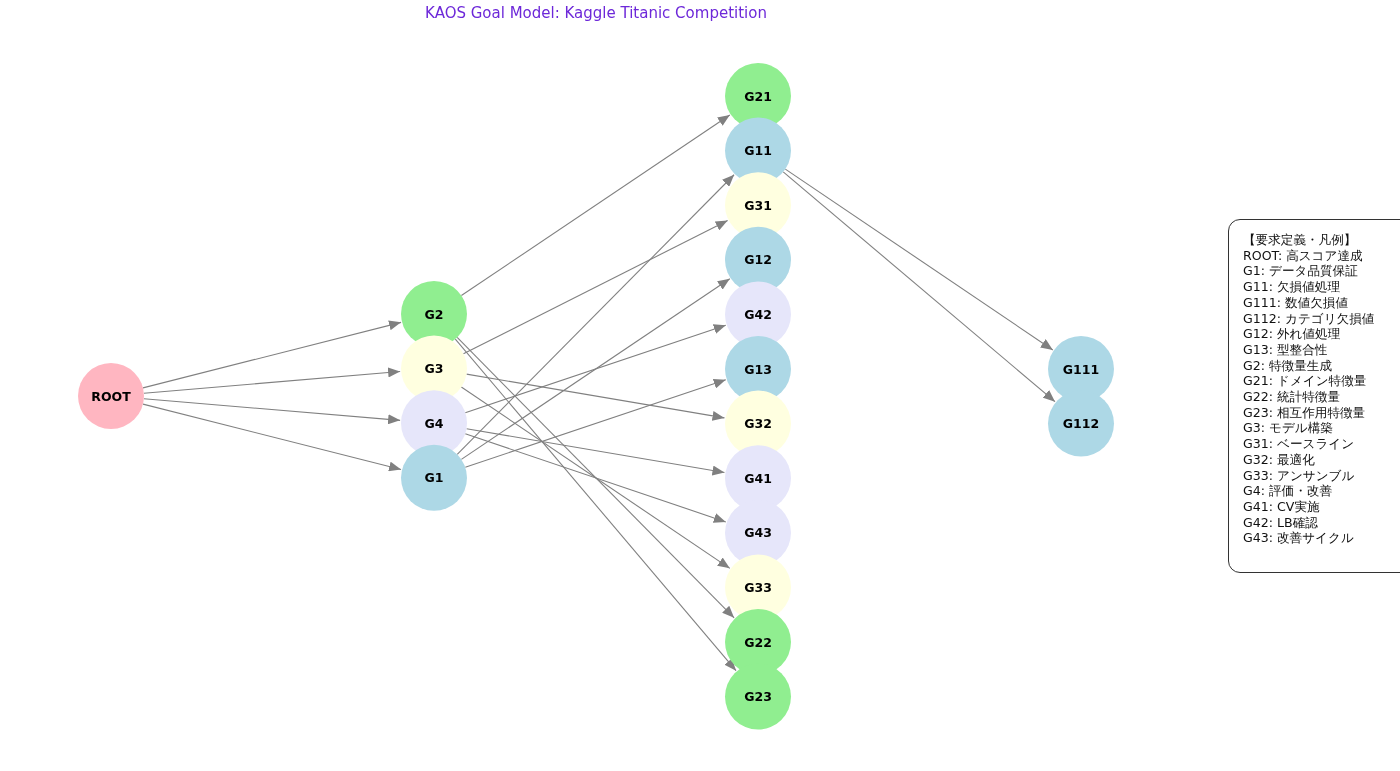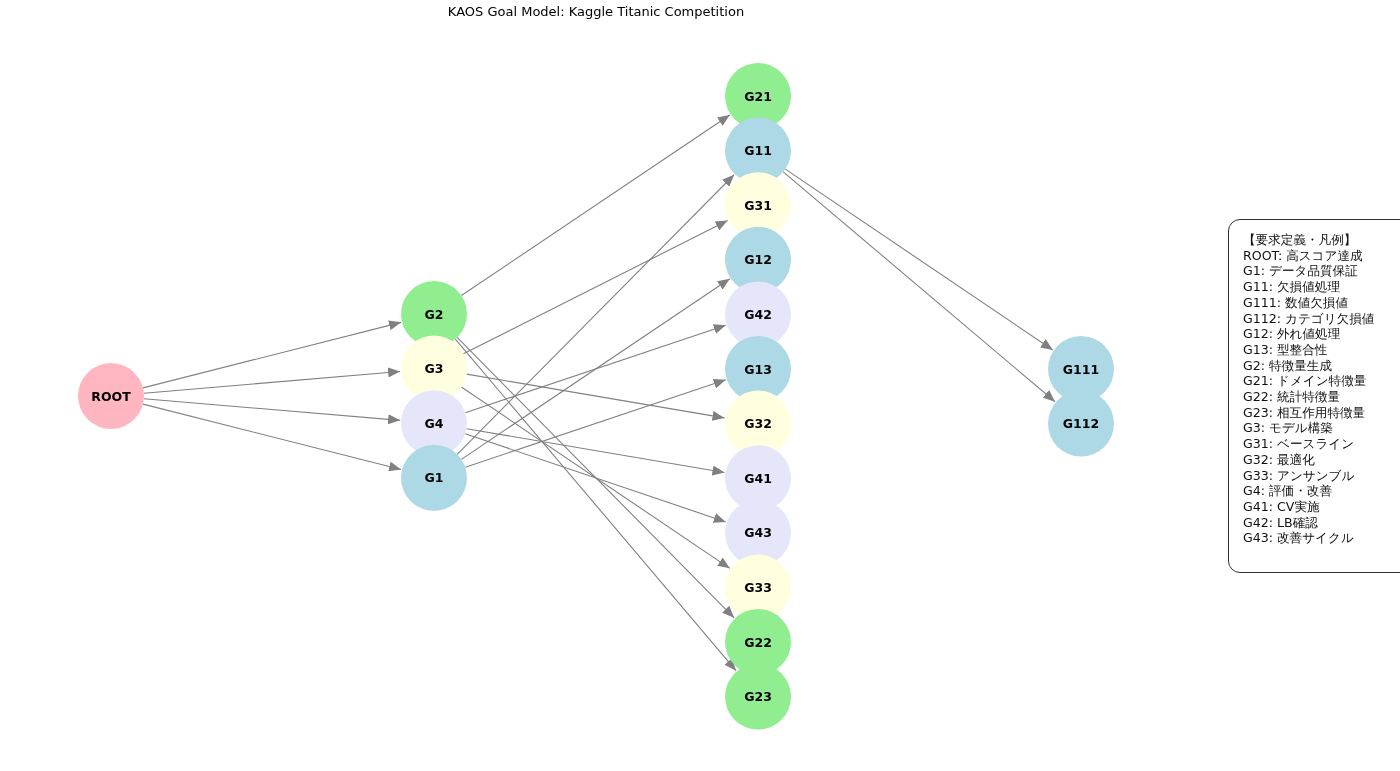--- a/index.html
+++ b/index.html
@@ -1,17 +1,17 @@
 <!DOCTYPE html>
 <html><head>
 <meta charset="utf-8">
 <style>
   html, body { margin: 0; padding: 0; background: #ffffff; }
   body { width: 1400px; height: 771px; position: relative; overflow: hidden; font-family: "DejaVu Sans", sans-serif; }
-  #title { position: absolute; left: 0; width: 1192px; top: 4px; text-align: center; font-size: 13px; color: #000000; font-family: "DejaVu Sans", sans-serif; }
+  #title { position: absolute; left: 0; width: 1192px; top: 4px; text-align: center; font-size: 15px; color: #6d28d9; font-family: "DejaVu Sans", sans-serif; }
   #graph { position: absolute; left: 0; top: 0; }
   .node-label { font-family: "DejaVu Sans", sans-serif; font-weight: bold; font-size: 12.5px; fill: #000; }
   #legend { position: absolute; left: 1228px; top: 219px; width: 190px; height: 354px; border: 1.2px solid #333; border-radius: 12px; box-sizing: border-box; padding: 12px 0 0 14px; background: #fff; }
   #legend .line { font-size: 12.6px; line-height: 15.7px; color: #111; white-space: nowrap; font-family: "DejaVu Sans", sans-serif; }
 </style>
 </head>
 <body>
 
 <div id="title">KAOS Goal Model: Kaggle Titanic Competition</div>
 

